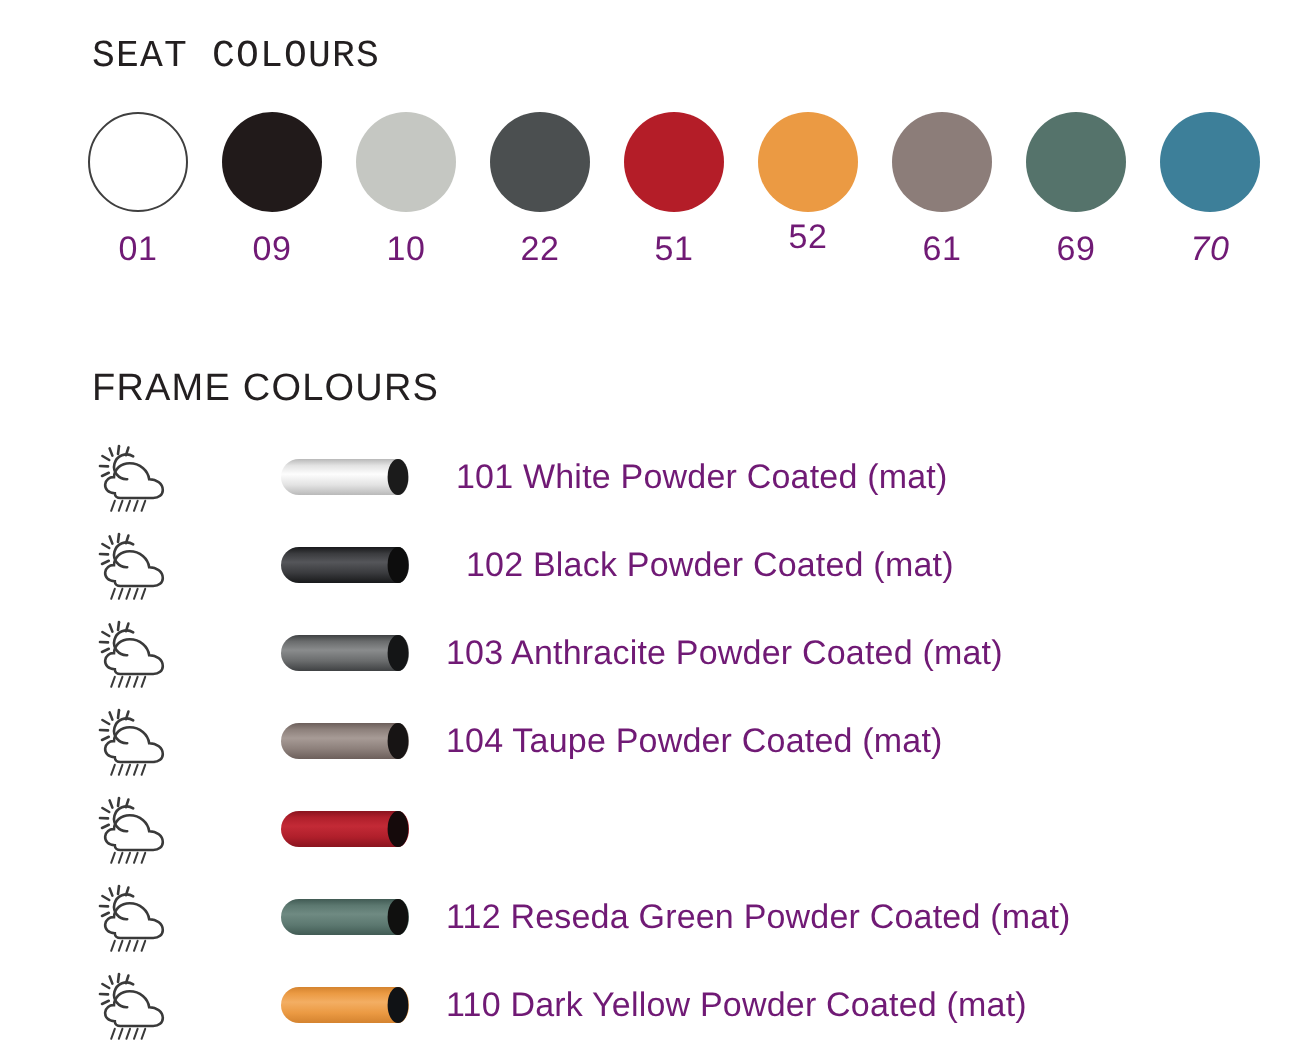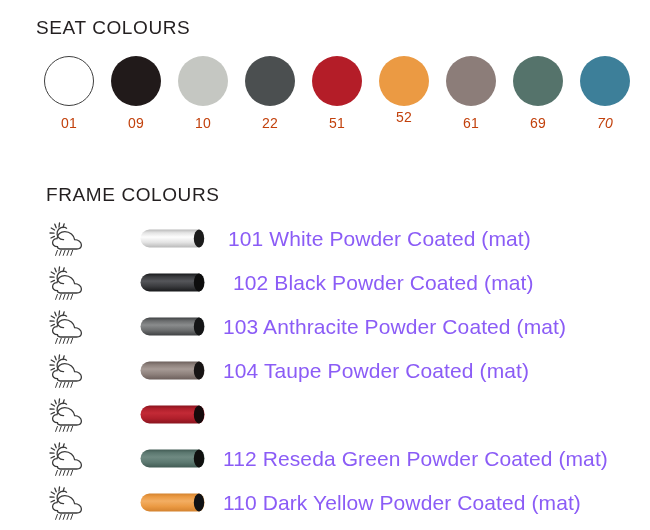--- a/index.html
+++ b/index.html
@@ -19,21 +19,21 @@
 
   
   .section-title {
     position: absolute;
     font-size: 19px;
     letter-spacing: 0.6px;
     color: #231f20;
     font-weight: 400;
     white-space: nowrap;
   }
-  #seat-title  { left: 36px; top: 17px; }
+  #seat-title  { left: 46px; top: 17px; font-family: Liberation Mono, monospace; }
   #frame-title { left: 46px; top: 184px; }
 
   
   #seat-swatch-row {
     position: absolute;
     left: 42px;
     top: 56px;
     width: 592px;
     height: 92px;
   }
@@ -50,22 +50,22 @@
     height: 50px;
     border-radius: 50%;
     box-sizing: border-box;
   }
   .seat-dot.outlined {
     background: #ffffff;
     border: 1px solid #3f3f3f;
   }
   .seat-code {
     margin-top: 10px;
-    font-size: 14px;
-    color: #c2410c;
+    font-size: 17px;
+    color: #701a75;
     letter-spacing: 0.3px;
     line-height: 1;
   }
 
   
   #frame-list {
     position: absolute;
     left: 42px;
     top: 218px;
     width: 600px;
@@ -84,22 +84,22 @@
   .tube {
     position: absolute;
     left: 98px;
     top: 11px;
     width: 68px;
     height: 19px;
   }
   .frame-label {
     position: absolute;
     top: 11px;
-    font-size: 21px;
-    color: #8b5cf6;
+    font-size: 17px;
+    color: #701a75;
     white-space: nowrap;
     line-height: 19px;
     letter-spacing: 0.1px;
   }
 </style>
 </head>
 <body>
 
 <div class="section-title" id="seat-title">SEAT COLOURS</div>
 

